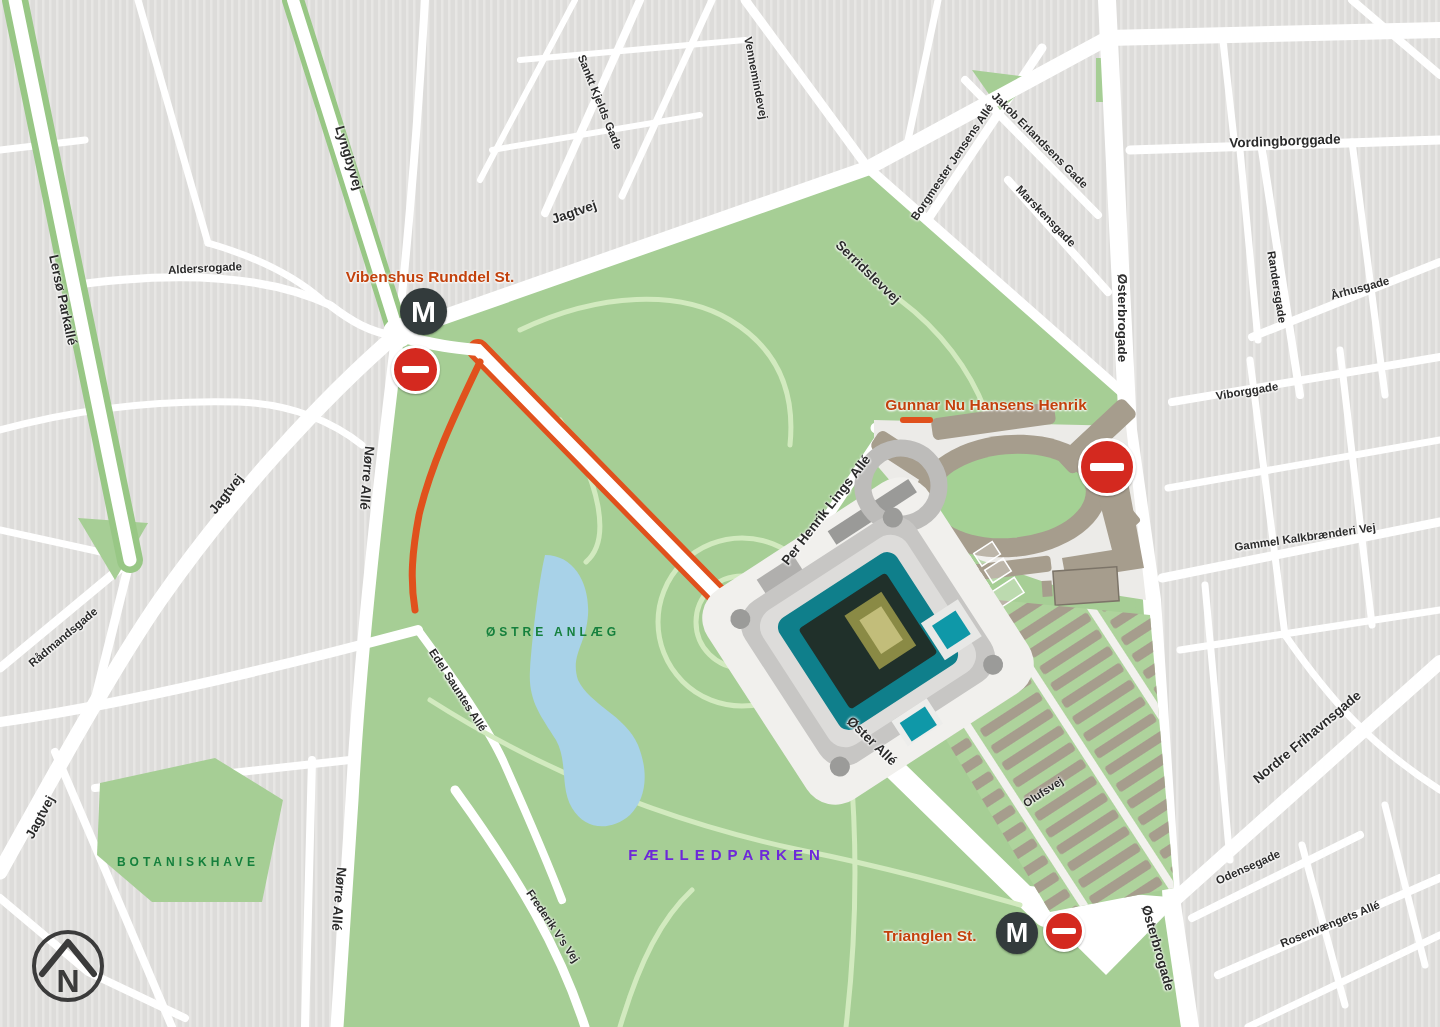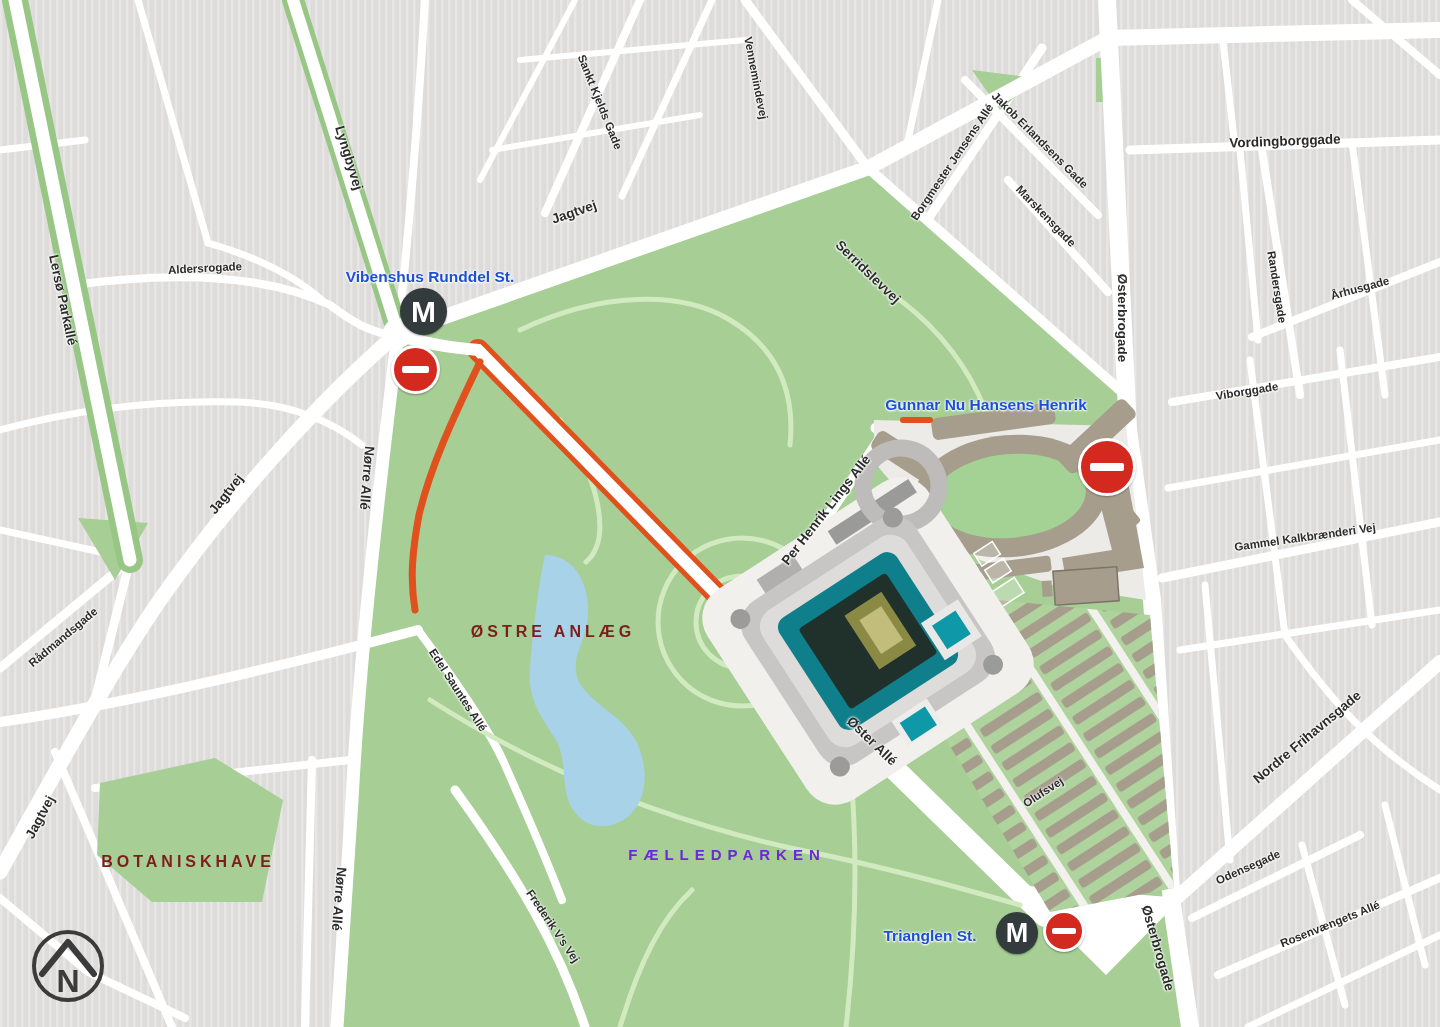--- a/index.html
+++ b/index.html
@@ -5,24 +5,24 @@
   html,body{margin:0;padding:0;background:#888;}
   #canvas{position:relative;width:1440px;height:1027px;overflow:hidden;
           font-family:"Liberation Sans",sans-serif;background:#dddcda;}
   #mapsvg{position:absolute;left:0;top:0;}
   #labels{position:absolute;left:0;top:0;width:1440px;height:1027px;pointer-events:none;}
   .label{position:absolute;white-space:nowrap;}
   .street{font-weight:bold;font-size:13.5px;color:#2b2b2b;
           text-shadow:0 0 3px #fff,0 0 3px #fff,0 1px 2px #fff;}
   .street-sm{font-weight:bold;font-size:11.5px;color:#2b2b2b;
           text-shadow:0 0 3px #fff,0 0 3px #fff,0 1px 2px #fff;}
-  .station{font-weight:bold;font-size:15.5px;color:#1d4ed8;
+  .station{font-weight:bold;font-size:15.5px;color:#c2410c;
           text-shadow:0 0 3px #fff,0 0 3px #fff,0 1px 2px #fff;}
   .park{font-weight:bold;font-size:15px;color:#6d28d9;letter-spacing:6px;}
-  .park-sm{font-weight:bold;font-size:16px;color:#7f1d1d;letter-spacing:4px;}
+  .park-sm{font-weight:bold;font-size:12px;color:#15803d;letter-spacing:4px;}
   .metro{position:absolute;border-radius:50%;background:#333b3c;color:#fff;
          display:flex;align-items:center;justify-content:center;font-weight:bold;
          box-shadow:0 1px 2px rgba(0,0,0,.35);}
   .noentry{position:absolute;border-radius:50%;background:#d4291f;border:3px solid #fff;
            box-shadow:0 1px 2px rgba(0,0,0,.3);display:flex;align-items:center;justify-content:center;}
   .noentry .bar{width:64%;height:17%;background:#fff;border-radius:2px;}
   #compass{position:absolute;left:30px;top:928px;width:76px;height:76px;}
   #citybox{position:absolute;left:684px;top:952px;width:238px;height:66px;background:#19696e;
            color:#fff;display:flex;align-items:center;box-shadow:0 1px 3px rgba(0,0,0,.3);}
   #citybox .txt{font-weight:bold;font-size:20px;line-height:1.15;}

